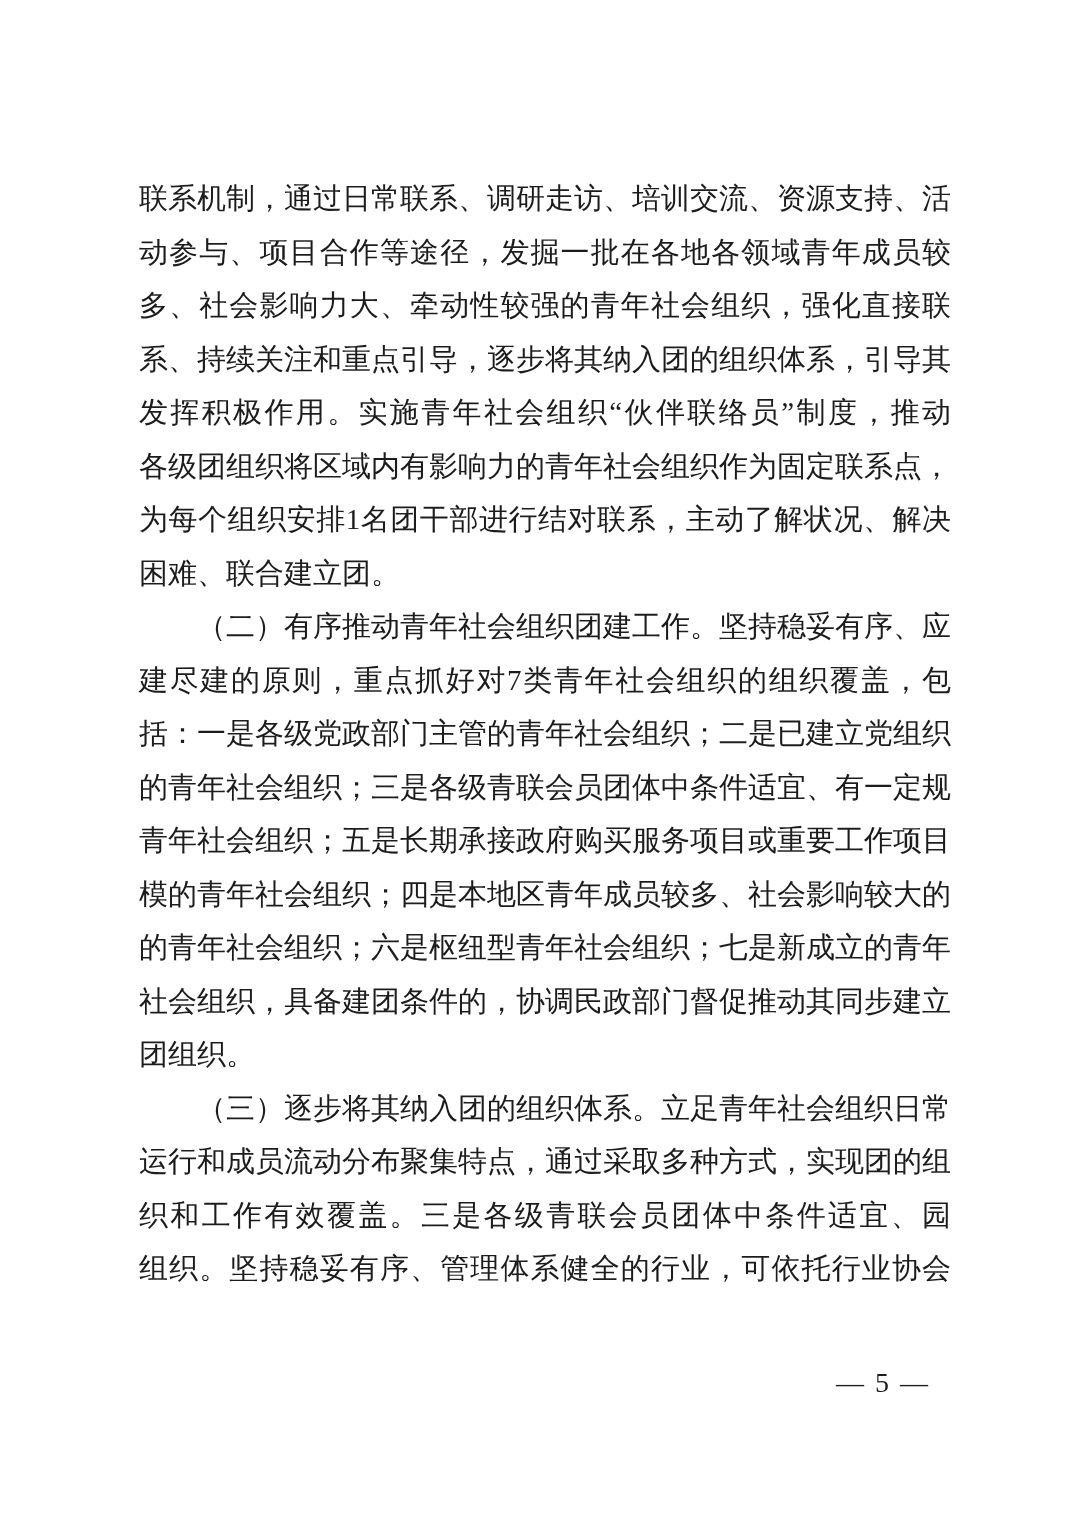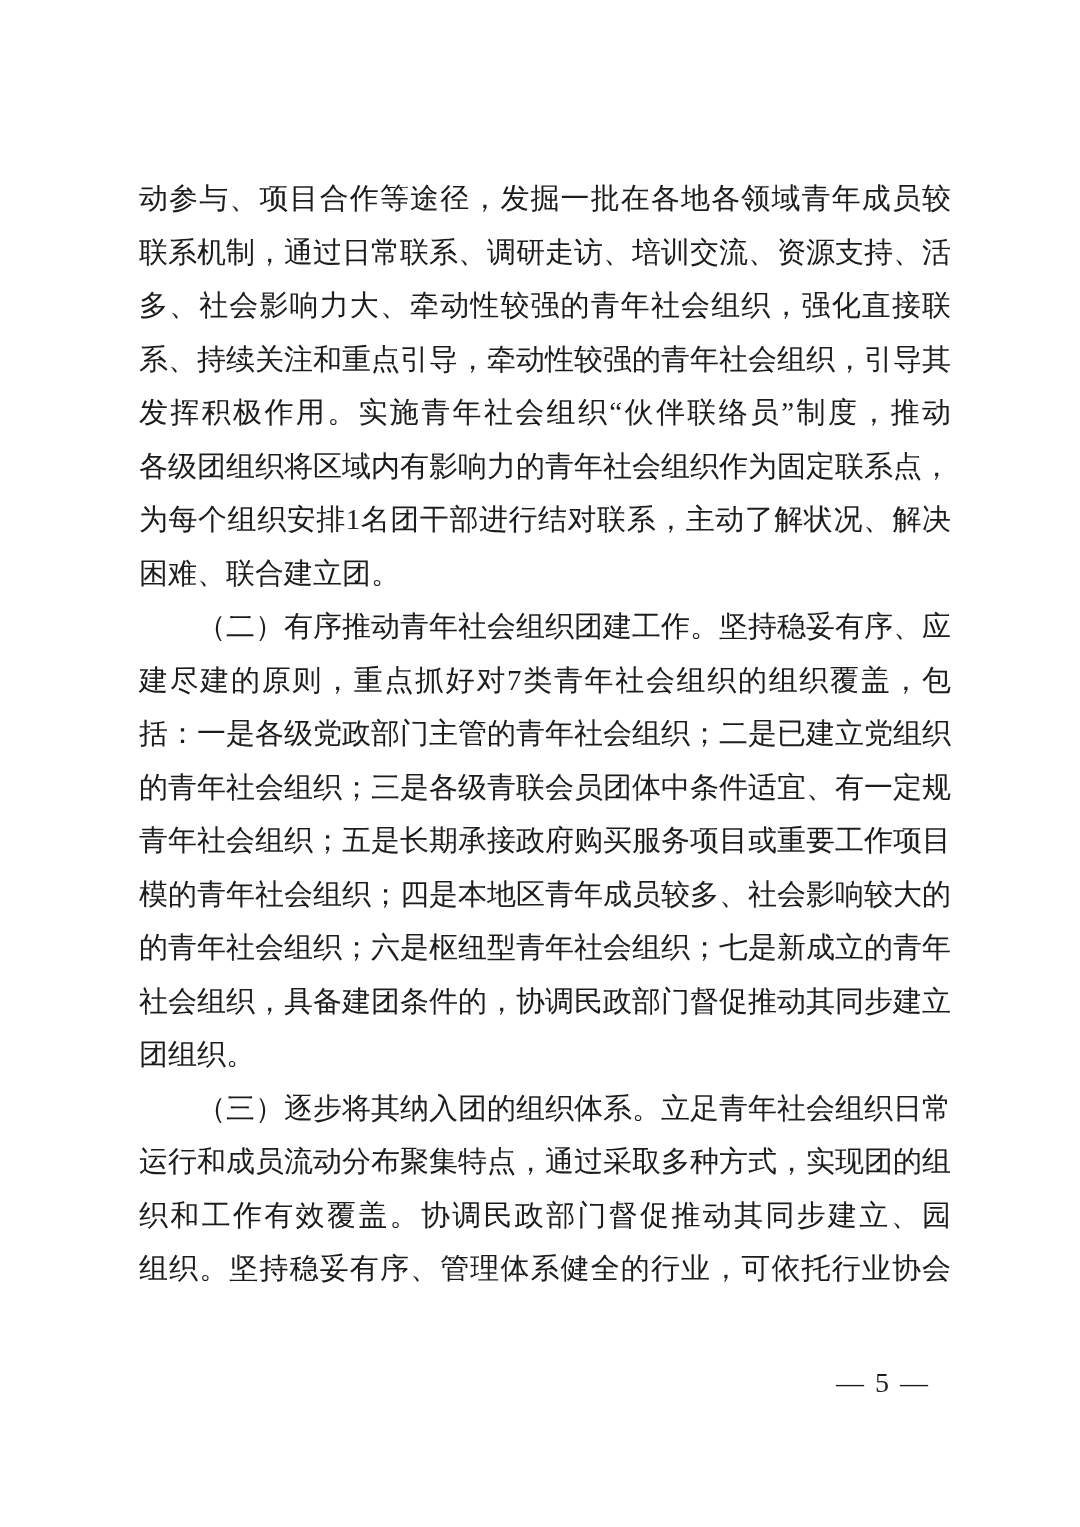--- a/index.html
+++ b/index.html
@@ -48,36 +48,36 @@
     line-height: 40px;
     letter-spacing: 2px;
     color: #1c1c1c;
   }
 </style>
 </head>
 <body>
 
 <div class="page">
   <div class="text-block">
+      <div class="line"><span class="run">联系机制，通过日常联系、调研走访、培训交流、资源支持、活</span></div>
       <div class="line"><span class="run">动参与、项目合作等途径，发掘一批在各地各领域青年成员较</span></div>
-      <div class="line"><span class="run">联系机制，通过日常联系、调研走访、培训交流、资源支持、活</span></div>
       <div class="line"><span class="run">多、社会影响力大、牵动性较强的青年社会组织，强化直接联</span></div>
-      <div class="line"><span class="run">系、持续关注和重点引导，牵动性较强的青年社会组织，引导其</span></div>
+      <div class="line"><span class="run">系、持续关注和重点引导，逐步将其纳入团的组织体系，引导其</span></div>
       <div class="line"><span class="run">发挥积极作用。实施青年社会组织“伙伴联络员”制度，推动</span></div>
       <div class="line"><span class="run">各级团组织将区域内有影响力的青年社会组织作为固定联系点，</span></div>
       <div class="line"><span class="run">为每个组织安排1名团干部进行结对联系，主动了解状况、解决</span></div>
       <div class="line last"><span class="run">困难、联合建立团。</span></div>
       <div class="line indent"><span class="run bold">（二）有序推动青年社会组织团建工作。</span><span class="run">坚持稳妥有序、应</span></div>
       <div class="line"><span class="run">建尽建的原则，重点抓好对7类青年社会组织的组织覆盖，包</span></div>
       <div class="line"><span class="run">括：一是各级党政部门主管的青年社会组织；二是已建立党组织</span></div>
       <div class="line"><span class="run">的青年社会组织；三是各级青联会员团体中条件适宜、有一定规</span></div>
       <div class="line"><span class="run">青年社会组织；五是长期承接政府购买服务项目或重要工作项目</span></div>
       <div class="line"><span class="run">模的青年社会组织；四是本地区青年成员较多、社会影响较大的</span></div>
       <div class="line"><span class="run">的青年社会组织；六是枢纽型青年社会组织；七是新成立的青年</span></div>
       <div class="line"><span class="run">社会组织，具备建团条件的，协调民政部门督促推动其同步建立</span></div>
       <div class="line last"><span class="run">团组织。</span></div>
       <div class="line indent"><span class="run bold">（三）逐步将其纳入团的组织体系。</span><span class="run">立足青年社会组织日常</span></div>
       <div class="line"><span class="run">运行和成员流动分布聚集特点，通过采取多种方式，实现团的组</span></div>
-      <div class="line"><span class="run">织和工作有效覆盖。协调民政部门督促推动其同步建立、园</span></div>
+      <div class="line"><span class="run">织和工作有效覆盖。三是各级青联会员团体中条件适宜、园</span></div>
       <div class="line"><span class="run">组织。坚持稳妥有序、管理体系健全的行业，可依托行业协会</span></div>
     </div>
   <div class="page-number">— 5 —</div>
 </div>
 
 </body></html>

